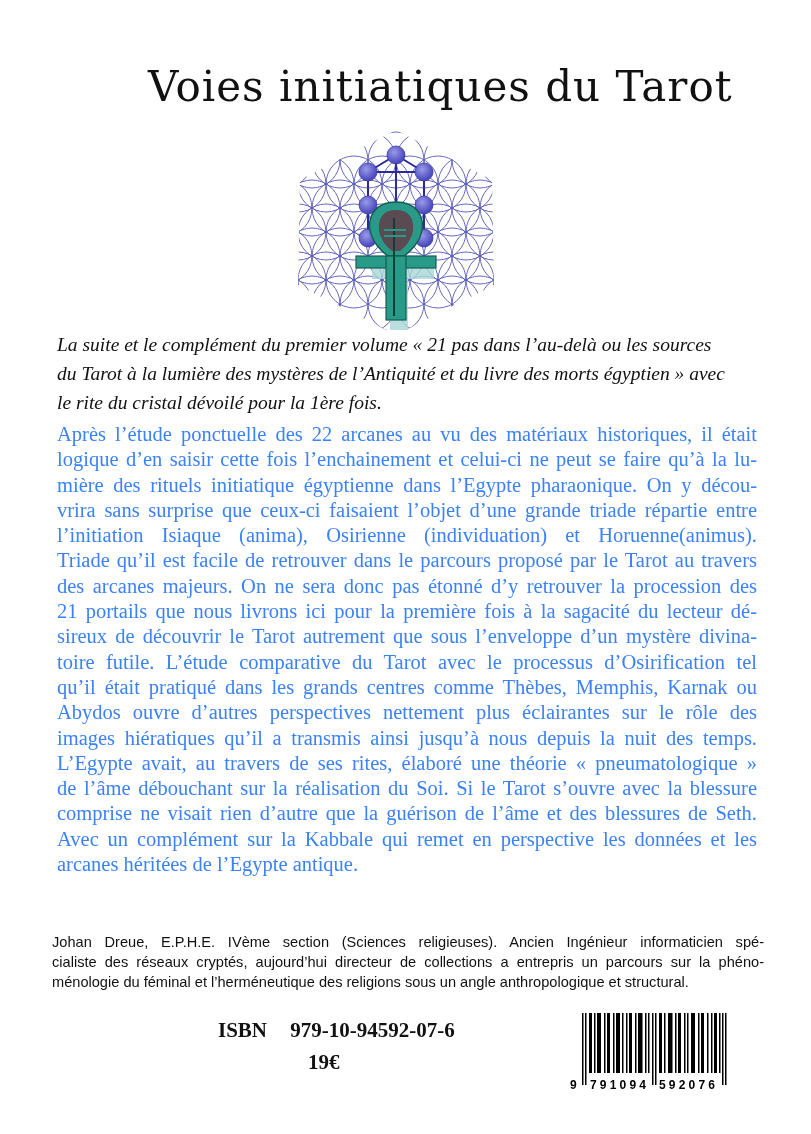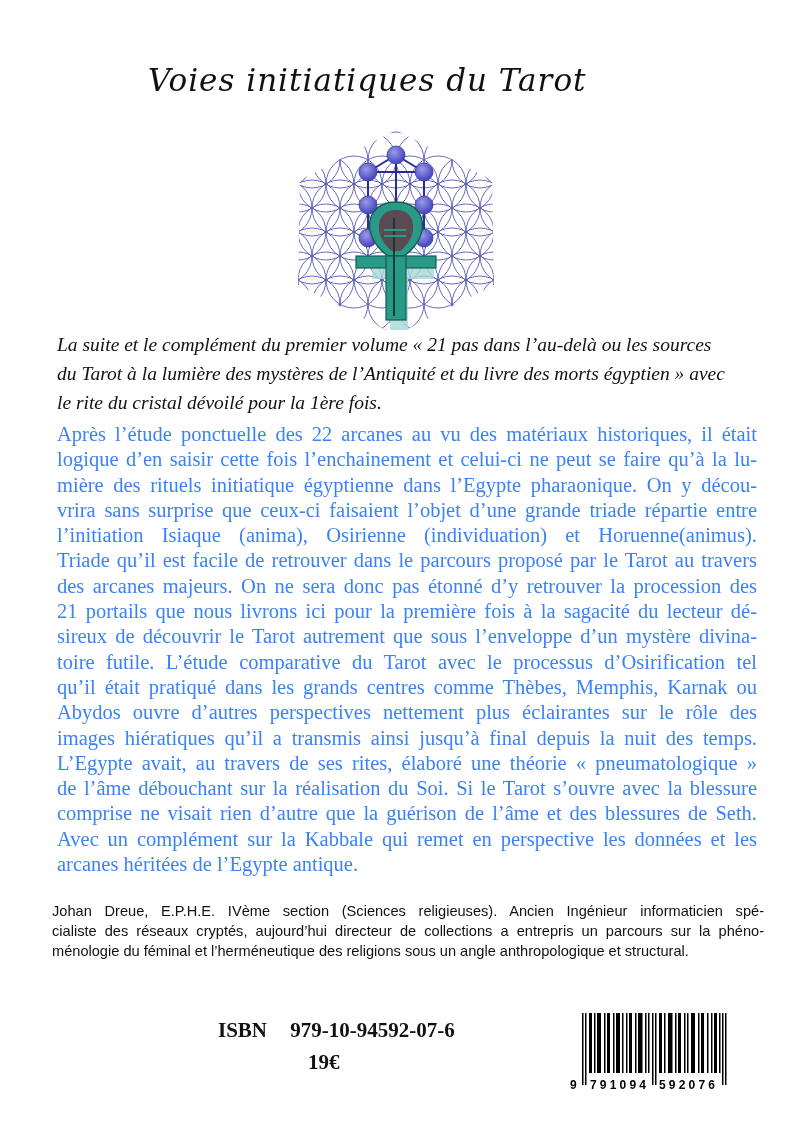--- a/index.html
+++ b/index.html
@@ -1,37 +1,37 @@
 <!DOCTYPE html>
 <html><head>
 <meta charset="utf-8">
 <style>
   html, body { margin: 0; padding: 0; background: #ffffff; }
   body { width: 811px; height: 1134px; position: relative; overflow: hidden; }
   .title {
     position: absolute; left: 148px; top: 62px; width: 450px;
-    font-family: "DejaVu Serif", serif; font-size: 31px; color: #111;
-    letter-spacing: 1px; font-style: italic; white-space: nowrap;
+    font-family: "DejaVu Serif", serif; font-size: 42px; color: #111;
+    letter-spacing: 1px; white-space: nowrap;
   }
   .emblem { position: absolute; left: 282px; top: 130px; width: 228px; height: 200px; }
   .intro {
     position: absolute; left: 57px; top: 330px; width: 700px;
     font-family: "Liberation Serif", serif; font-style: italic;
     font-size: 19.5px; line-height: 29px; color: #111;
   }
   .body-text {
     position: absolute; left: 57px; top: 422px; width: 700px;
     font-family: "Liberation Serif", serif; font-size: 20.5px;
     line-height: 25.3px; color: #3b82f6; text-align: justify;
     hyphens: manual;
   }
   .body-text span.line { display: block; text-align: justify; text-align-last: justify; white-space: nowrap; }
   .body-text span.line.last { text-align-last: left; }
   .author {
-    position: absolute; left: 52px; top: 901px; width: 712px;
+    position: absolute; left: 52px; top: 932px; width: 712px;
     font-family: "Liberation Sans", sans-serif; font-size: 14.6px;
     line-height: 20px; color: #111;
   }
   .author span.line { display: block; text-align: justify; text-align-last: justify; white-space: nowrap; }
   .author span.line.last { text-align-last: left; }
   .isbn {
     position: absolute; left: 218px; top: 1018px;
     font-family: "Liberation Serif", serif; font-weight: bold;
     font-size: 21px; color: #111; white-space: nowrap;
   }
@@ -170,21 +170,21 @@
   <span class="line">mière des rituels initiatique égyptienne dans l’Egypte pharaonique. On y décou-</span>
   <span class="line">vrira sans surprise que ceux-ci faisaient l’objet d’une grande triade répartie entre</span>
   <span class="line">l’initiation Isiaque (anima), Osirienne (individuation) et Horuenne(animus).</span>
   <span class="line">Triade qu’il est facile de retrouver dans le parcours proposé par le Tarot au travers</span>
   <span class="line">des arcanes majeurs. On ne sera donc pas étonné d’y retrouver la procession des</span>
   <span class="line">21 portails que nous livrons ici pour la première fois à la sagacité du lecteur dé-</span>
   <span class="line">sireux de découvrir le Tarot autrement que sous l’enveloppe d’un mystère divina-</span>
   <span class="line">toire futile. L’étude comparative du Tarot avec le processus d’Osirification tel</span>
   <span class="line">qu’il était pratiqué dans les grands centres comme Thèbes, Memphis, Karnak ou</span>
   <span class="line">Abydos ouvre d’autres perspectives nettement plus éclairantes sur le rôle des</span>
-  <span class="line">images hiératiques qu’il a transmis ainsi jusqu’à final depuis la nuit des temps.</span>
+  <span class="line">images hiératiques qu’il a transmis ainsi jusqu’à nous depuis la nuit des temps.</span>
   <span class="line">L’Egypte avait, au travers de ses rites, élaboré une théorie « pneumatologique »</span>
   <span class="line">de l’âme débouchant sur la réalisation du Soi. Si le Tarot s’ouvre avec la blessure</span>
   <span class="line">comprise ne visait rien d’autre que la guérison de l’âme et des blessures de Seth.</span>
   <span class="line">Avec un complément sur la Kabbale qui remet en perspective les données et les</span>
   <span class="line last">arcanes héritées de l’Egypte antique.</span>
 </div>
 
 <div class="author">
   <span class="line">Johan Dreue, E.P.H.E. IVème section (Sciences religieuses). Ancien Ingénieur informaticien spé-</span>
   <span class="line">cialiste des réseaux cryptés, aujourd’hui directeur de collections a entrepris un parcours sur la phéno-</span>

